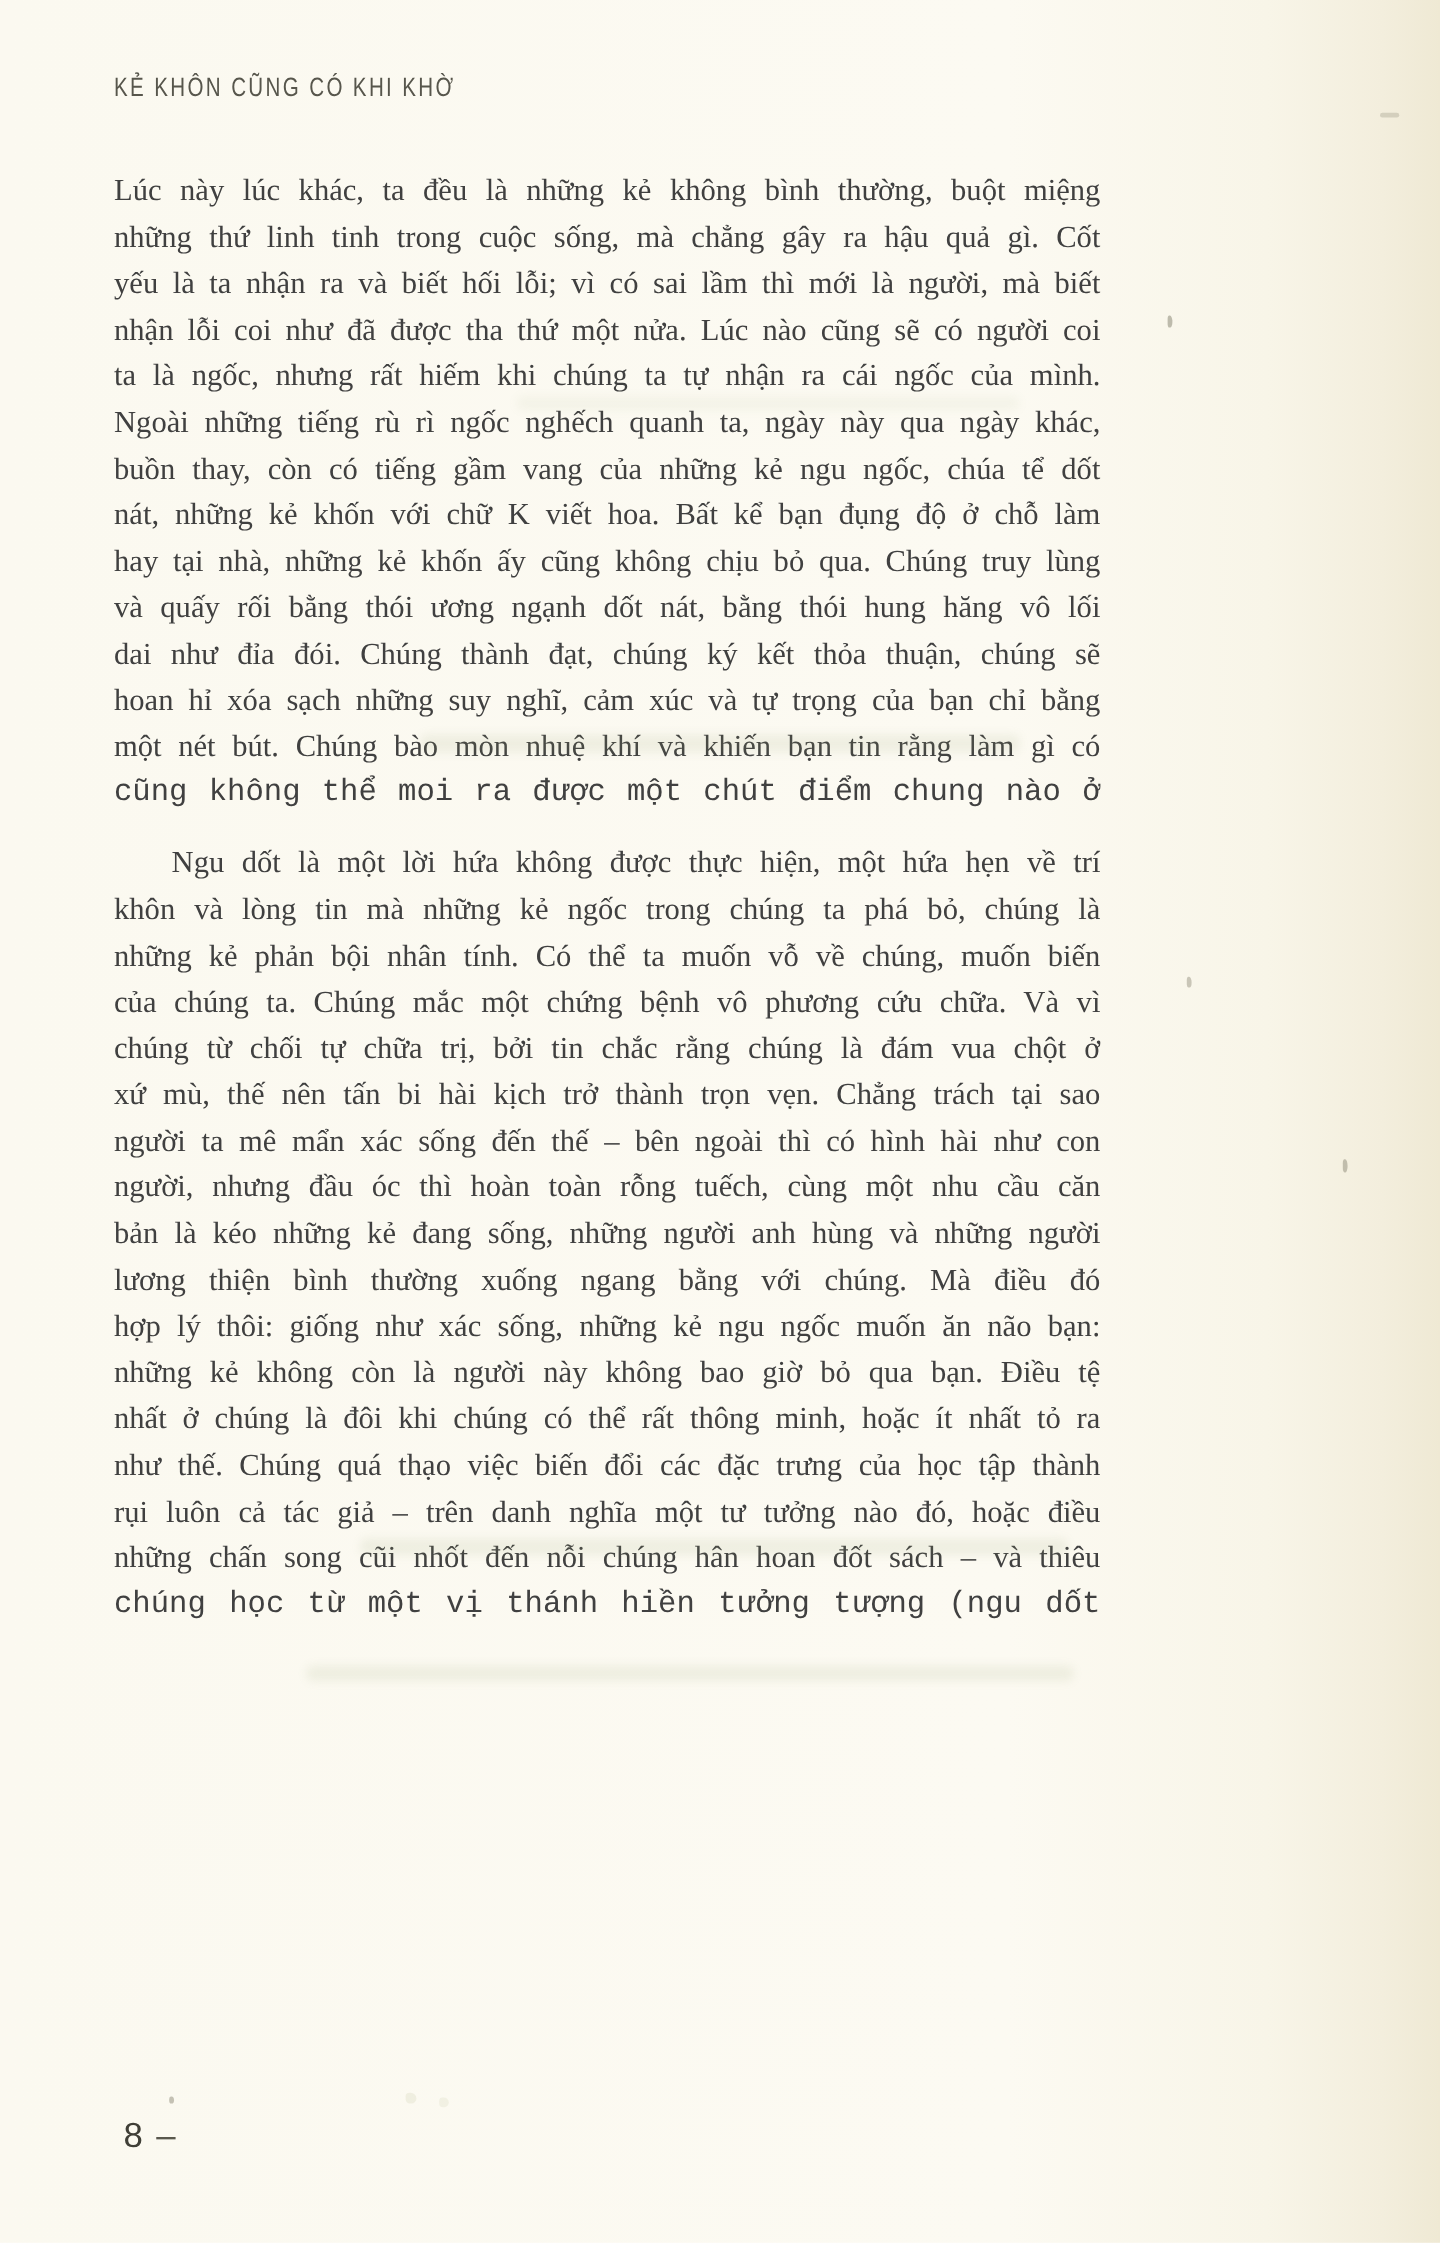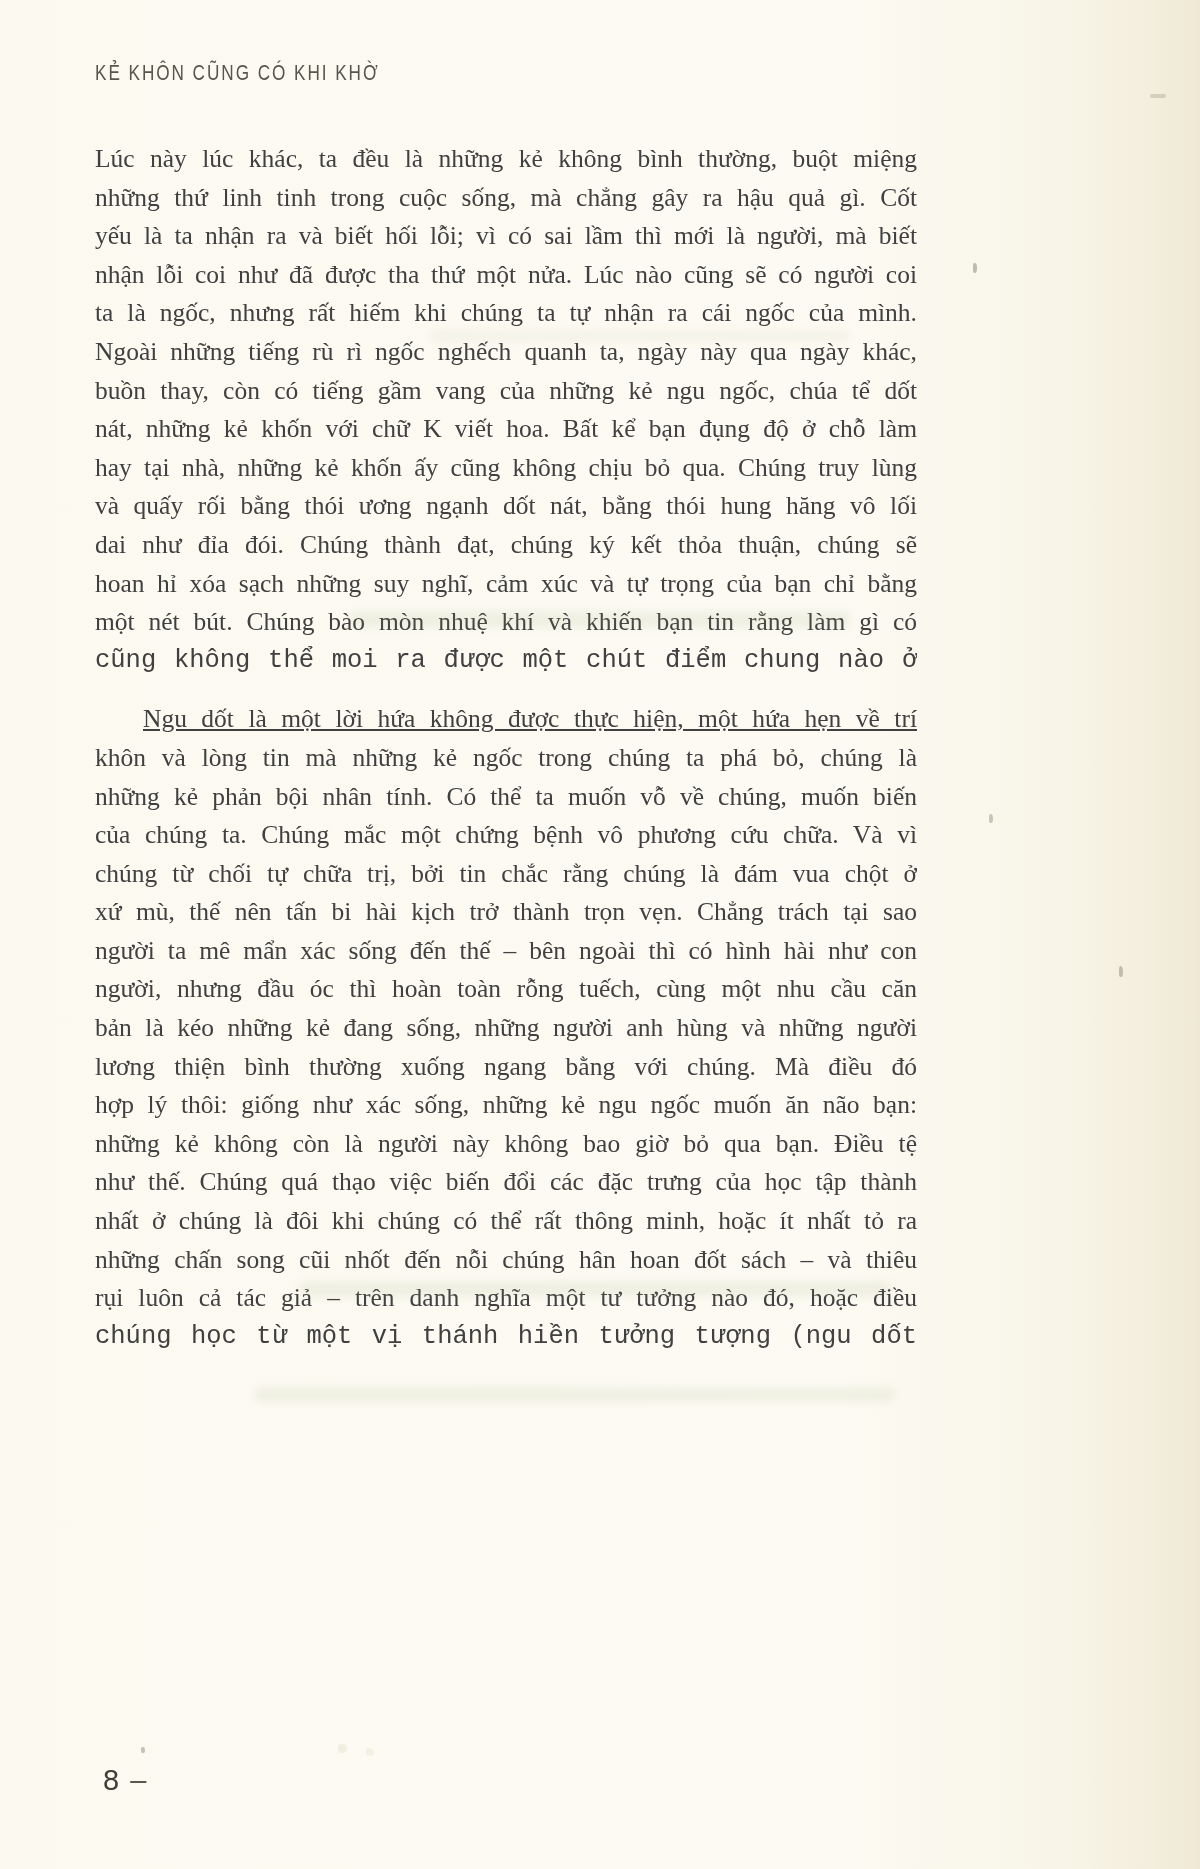--- a/index.html
+++ b/index.html
@@ -45,21 +45,21 @@
   .paragraph + .paragraph { margin-top: 20px; }
   .line {
     height: 38.6px;
     overflow: hidden;
     text-align: justify;
     text-align-last: justify;
     text-justify: inter-word;
     white-space: normal;
   }
   .line.last { text-align-last: left; font-family: Liberation Mono, monospace; }
-  .line.first-indent { padding-left: 48px; text-decoration: underline; }
+  .line.first-indent { padding-left: 48px; }
 
   
   .footer {
     position: absolute;
     left: 103px;
     top: 1764px;
     font-family: "Liberation Sans", "DejaVu Sans", sans-serif;
     font-size: 29px;
     color: #403f37;
     letter-spacing: 1px;
@@ -125,24 +125,24 @@
         <div class="line">những kẻ phản bội nhân tính. Có thể ta muốn vỗ về chúng, muốn biến</div>
         <div class="line">của chúng ta. Chúng mắc một chứng bệnh vô phương cứu chữa. Và vì</div>
         <div class="line">chúng từ chối tự chữa trị, bởi tin chắc rằng chúng là đám vua chột ở</div>
         <div class="line">xứ mù, thế nên tấn bi hài kịch trở thành trọn vẹn. Chẳng trách tại sao</div>
         <div class="line">người ta mê mẩn xác sống đến thế – bên ngoài thì có hình hài như con</div>
         <div class="line">người, nhưng đầu óc thì hoàn toàn rỗng tuếch, cùng một nhu cầu căn</div>
         <div class="line">bản là kéo những kẻ đang sống, những người anh hùng và những người</div>
         <div class="line">lương thiện bình thường xuống ngang bằng với chúng. Mà điều đó</div>
         <div class="line">hợp lý thôi: giống như xác sống, những kẻ ngu ngốc muốn ăn não bạn:</div>
         <div class="line">những kẻ không còn là người này không bao giờ bỏ qua bạn. Điều tệ</div>
+        <div class="line">nhất ở chúng là đôi khi chúng có thể rất thông minh, hoặc ít nhất tỏ ra</div>
         <div class="line">như thế. Chúng quá thạo việc biến đổi các đặc trưng của học tập thành</div>
-        <div class="line">nhất ở chúng là đôi khi chúng có thể rất thông minh, hoặc ít nhất tỏ ra</div>
+        <div class="line">rụi luôn cả tác giả – trên danh nghĩa một tư tưởng nào đó, hoặc điều</div>
         <div class="line">những chấn song cũi nhốt đến nỗi chúng hân hoan đốt sách – và thiêu</div>
-        <div class="line">rụi luôn cả tác giả – trên danh nghĩa một tư tưởng nào đó, hoặc điều</div>
         <div class="line last">chúng học từ một vị thánh hiền tưởng tượng (ngu dốt hoặc không).</div>
       </div>
     </div>
 
   <div class="footer">
     <span>8</span><span class="dash">–</span>
   </div>
 
   <div class="ghost g1"></div>
   <div class="ghost g2"></div>

